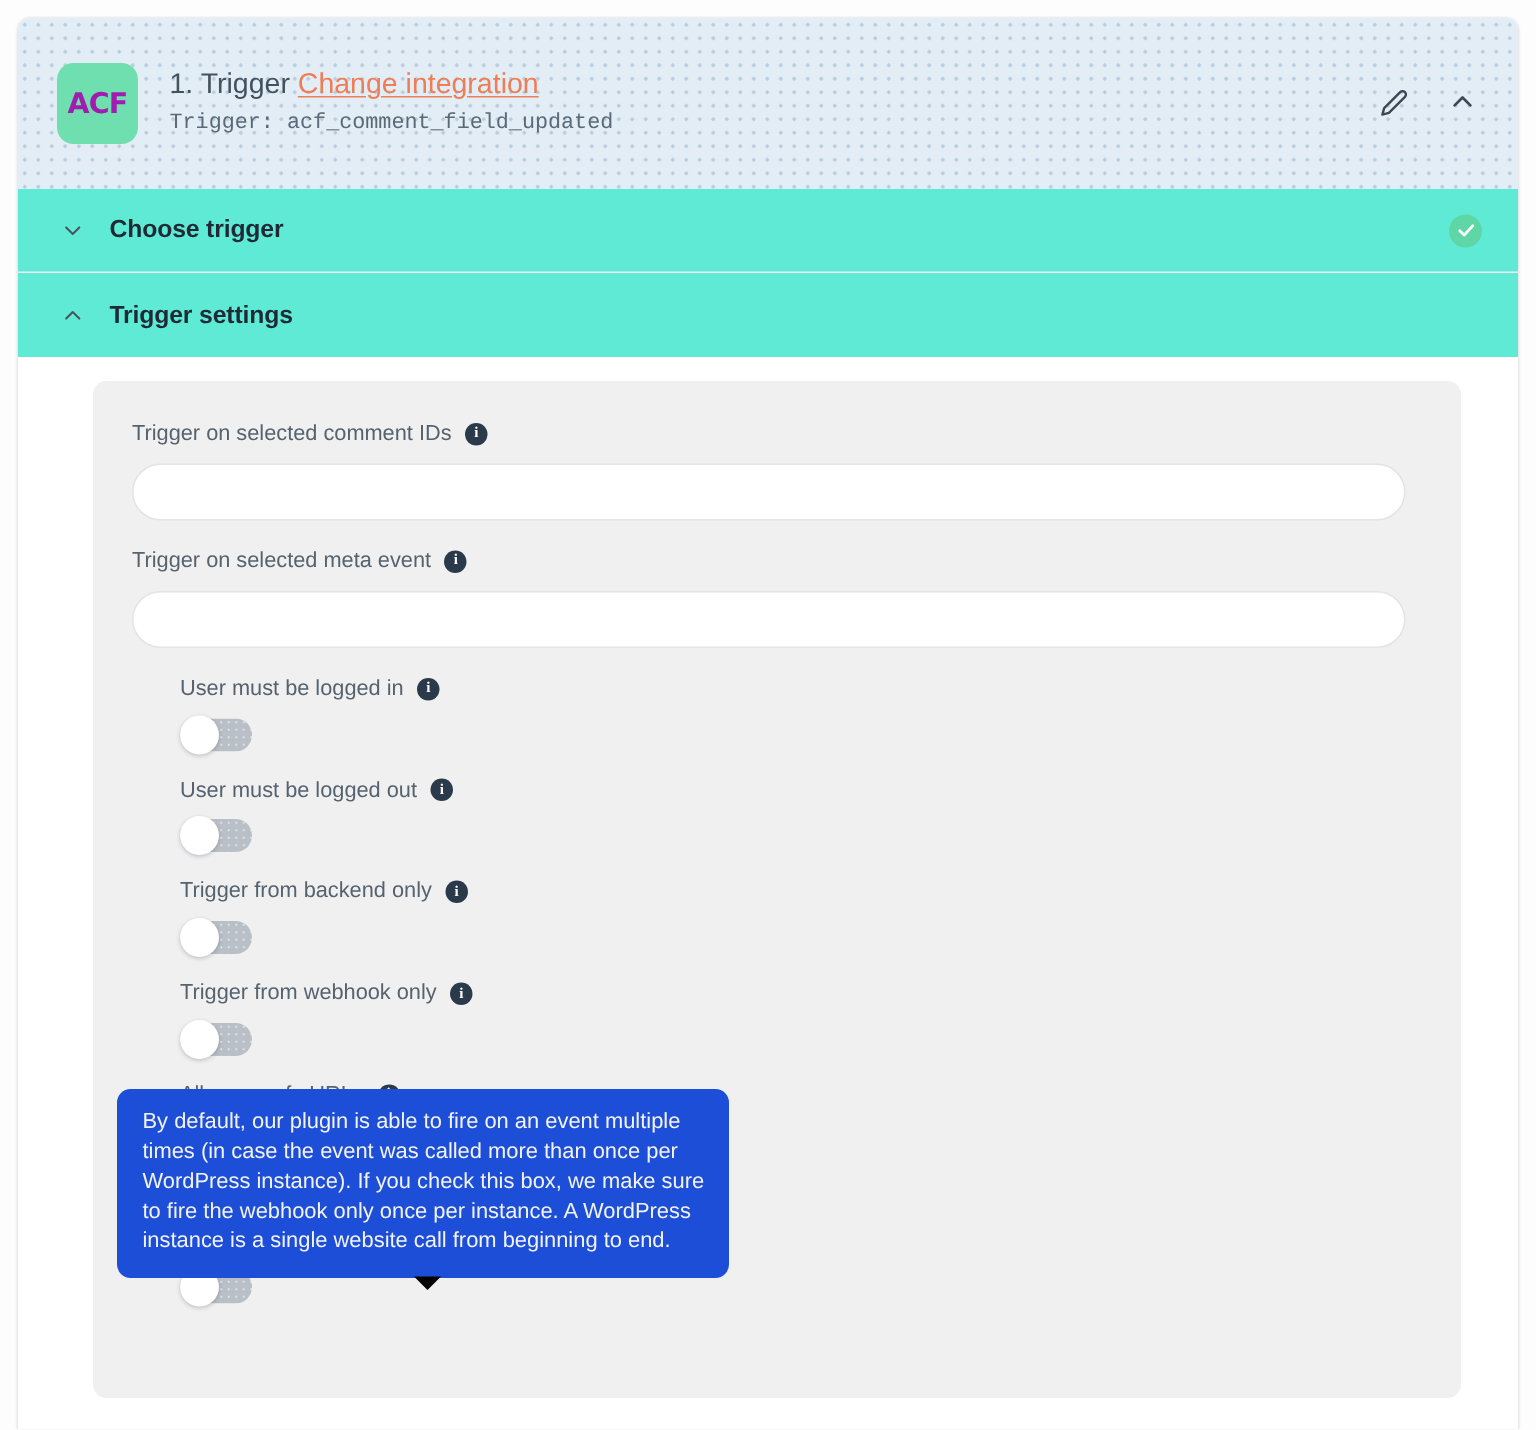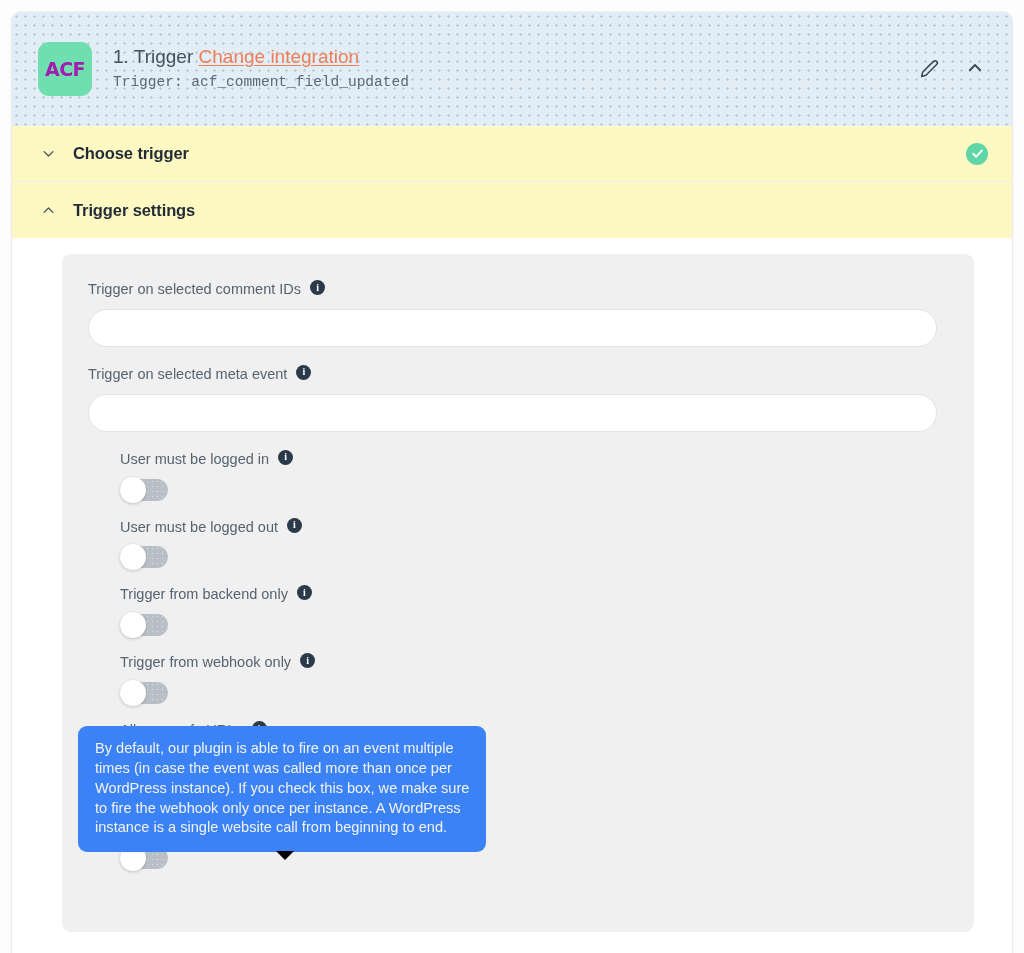--- a/index.html
+++ b/index.html
@@ -111,21 +111,21 @@
     color: #3b4753;
   }
 
   
   .section-row {
     display: flex;
     align-items: center;
     height: 56px;
     padding: 0 24px 0 26px;
     border-bottom: 1px solid #eceef0;
-    background: #fef9c3;
+    background: #5eead4;
     cursor: pointer;
   }
   .section-row.no-border { border-bottom: none; }
 
   .chev {
     width: 20px; height: 20px;
     flex: 0 0 auto;
     display: flex; align-items: center; justify-content: center;
     margin-right: 15px;
     color: #4a5561;
@@ -155,20 +155,21 @@
     border-radius: 9px;
     padding: 26px 26px 40px 26px;
     min-height: 678px;
     position: relative;
   }
 
   .field { margin-bottom: 2px; }
 
   .field-label {
     display: flex;
+    align-items: center;
     gap: 9px;
     font-size: 14.5px;
     color: #55636f;
     margin-bottom: 10px;
     line-height: 1.3;
   }
 
   .info-icon {
     width: 15px; height: 15px;
     border-radius: 50%;
@@ -225,21 +226,21 @@
     background: #ffffff;
     box-shadow: 0 1px 3px rgba(16,24,40,.22);
   }
 
   
   .tooltip {
     position: absolute;
     left: 16px;
     top: 472px;
     width: 408px;
-    background: #3b82f6;
+    background: #1d4ed8;
     color: #f2f3f4;
     border-radius: 9px;
     padding: 13px 16px 14px 17px;
     font-size: 14.6px;
     line-height: 1.36;
     z-index: 40;
   }
   .tooltip::after {
     content: "";
     position: absolute;

